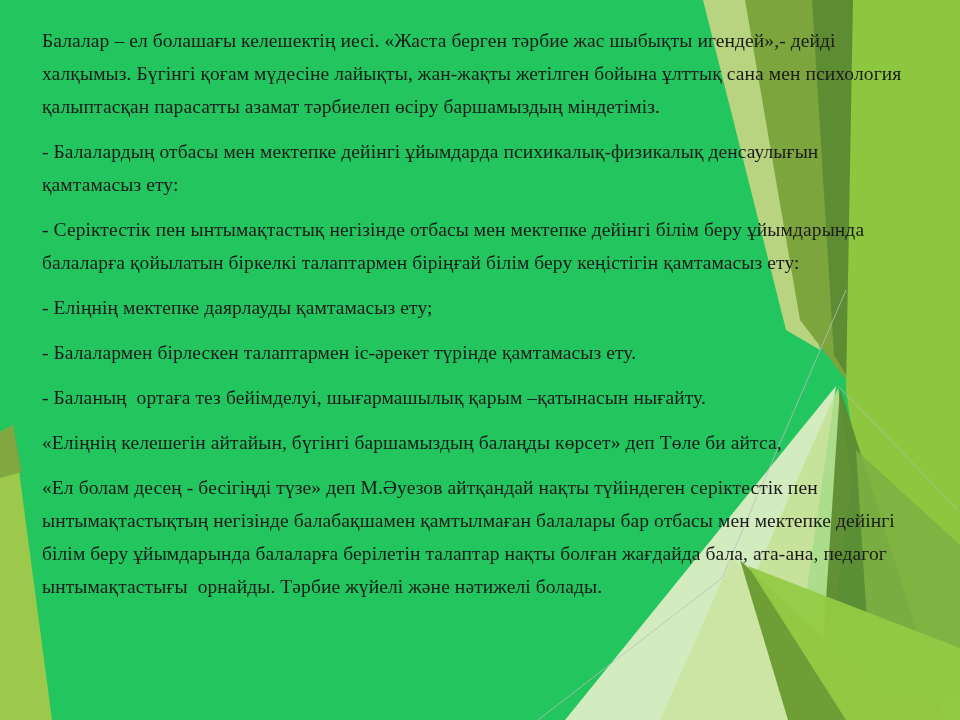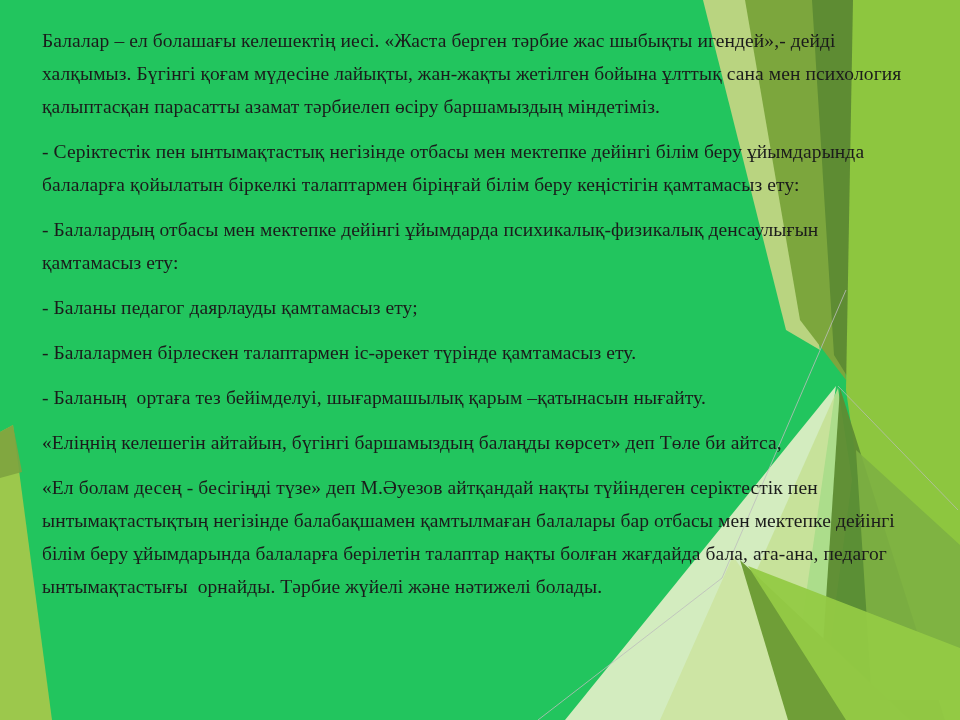--- a/index.html
+++ b/index.html
@@ -56,22 +56,22 @@
 
     <polyline points="846,290 722,578 538,720" fill="none" stroke-width="1" opacity="0.8" stroke="#bdbdbd"></polyline>
     <line x1="838" y1="386" x2="958" y2="510" stroke-width="1" opacity="0.7" stroke="#bdbdbd"></line>
 
     <polygon points="0,432 13,425 52,720 0,720" fill="#9cc84c"></polygon>
     <polygon points="0,432 13,425 22,472 0,478" opacity="0.9" fill="#7ea33f"></polygon>
   </svg>
 
   <div class="text-block">
     <p>Балалар – ел болашағы келешектің иесі. «Жаста берген тәрбие жас шыбықты игендей»,- дейді халқымыз. Бүгінгі қоғам мүдесіне лайықты, жан-жақты жетілген бойына ұлттық сана мен психология қалыптасқан парасатты азамат тәрбиелеп өсіру баршамыздың міндетіміз.</p>
+    <p>- Балалардың отбасы мен мектепке дейінгі ұйымдарда психикалық-физикалық денсаулығын қамтамасыз ету:</p>
     <p>- Серіктестік пен ынтымақтастық негізінде отбасы мен мектепке дейінгі білім беру ұйымдарында балаларға қойылатын біркелкі талаптармен біріңғай білім беру кеңістігін қамтамасыз ету:</p>
-    <p>- Балалардың отбасы мен мектепке дейінгі ұйымдарда психикалық-физикалық денсаулығын қамтамасыз ету:</p>
-    <p>- Баланы педагог даярлауды қамтамасыз ету;</p>
+    <p>- Еліңнің мектепке даярлауды қамтамасыз ету;</p>
     <p>- Балалармен бірлескен талаптармен іс-әрекет түрінде қамтамасыз ету.</p>
     <p>- Баланың  ортаға тез бейімделуі, шығармашылық қарым –қатынасын нығайту.</p>
     <p>«Еліңнің келешегін айтайын, бүгінгі баршамыздың балаңды көрсет» деп Төле би айтса,</p>
     <p>«Ел болам десең - бесігіңді түзе» деп М.Әуезов айтқандай нақты түйіндеген серіктестік пен ынтымақтастықтың негізінде балабақшамен қамтылмаған балалары бар отбасы мен мектепке дейінгі білім беру ұйымдарында балаларға берілетін талаптар нақты болған жағдайда бала, ата-ана, педагог ынтымақтастығы  орнайды. Тәрбие жүйелі және нәтижелі болады.</p>
   </div>
 
 </div>
 
 </body></html>

